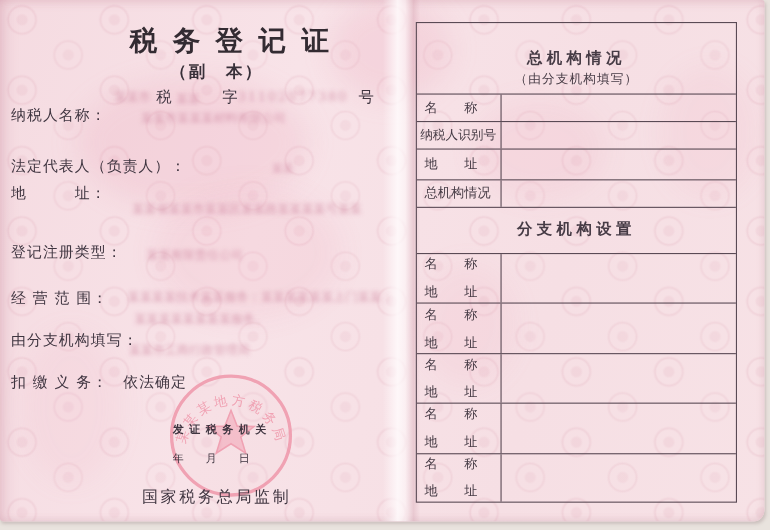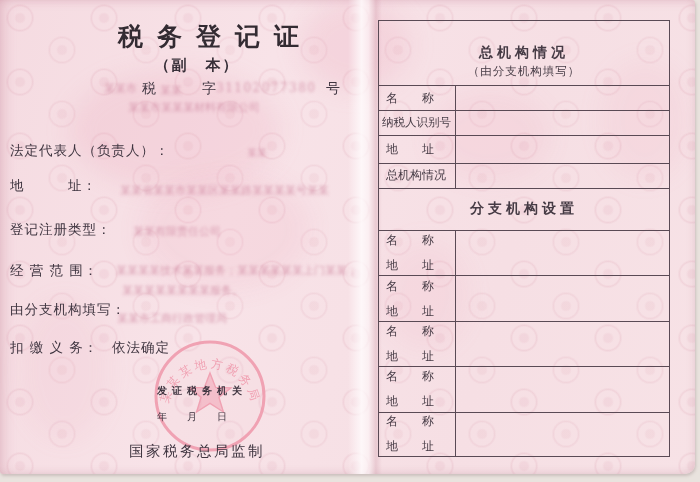--- a/index.html
+++ b/index.html
@@ -78,22 +78,23 @@
 
   <div class="taxline" style="position:absolute;left:0;top:80px;width:370px;height:20px;z-index:3;">
     <span style="left:142px;">税</span>
     <span style="left:202px;">字</span>
     <span style="left:326px;">号</span>
   </div>
   <span class="faded" style="left:104px;top:81px;font-size:11px;">某某市</span>
   <span class="faded" style="left:160px;top:83px;font-size:11px;">某某</span>
   <span class="faded" style="left:216px;top:81px;font-size:12px;letter-spacing:1.5px;">31102077380</span>
 
+  <div class="fld" style="top:96px;">纳税人名称：</div>
   <div class="fld" style="top:142px;">法定代表人（负责人）：</div>
-  <div class="fld" style="top:177px;">地　　　址：</div>
+  <div class="fld" style="top:167px;">地　　　址：</div>
   <div class="fld" style="top:221px;">登记注册类型：</div>
   <div class="fld" style="top:262px;">经 营 范 围：</div>
   <div class="fld" style="top:301px;">由分支机构填写：</div>
   <div class="fld" style="top:339px;">扣 缴 义 务：</div>
   <div class="fld" style="top:339px;left:112px;">依法确定</div>
 
   <span class="faded" style="left:128px;top:100px;font-size:11px;">某某市某某某材料有限公司</span>
   <span class="faded" style="left:247px;top:146px;font-size:10px;">某某</span>
   <span class="faded" style="left:120px;top:183px;font-size:11px;">某某省某某市某某区某某路某某某某号某某</span>
   <span class="faded" style="left:133px;top:224px;font-size:11px;">某某有限责任公司</span>

